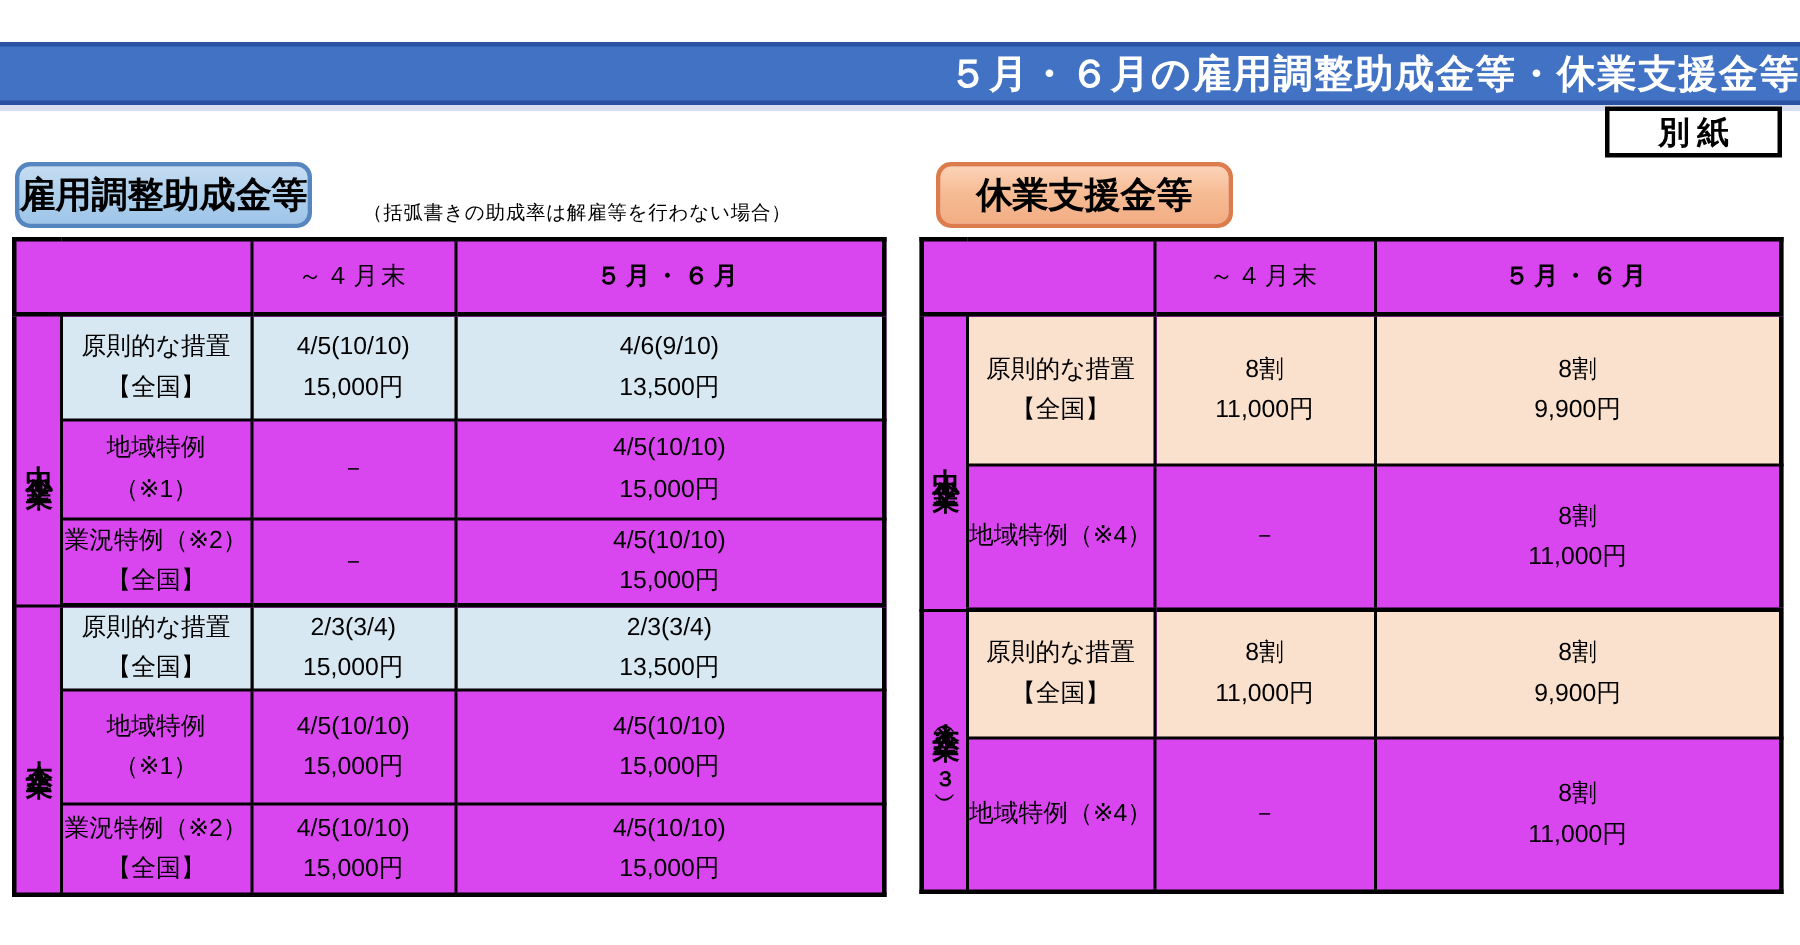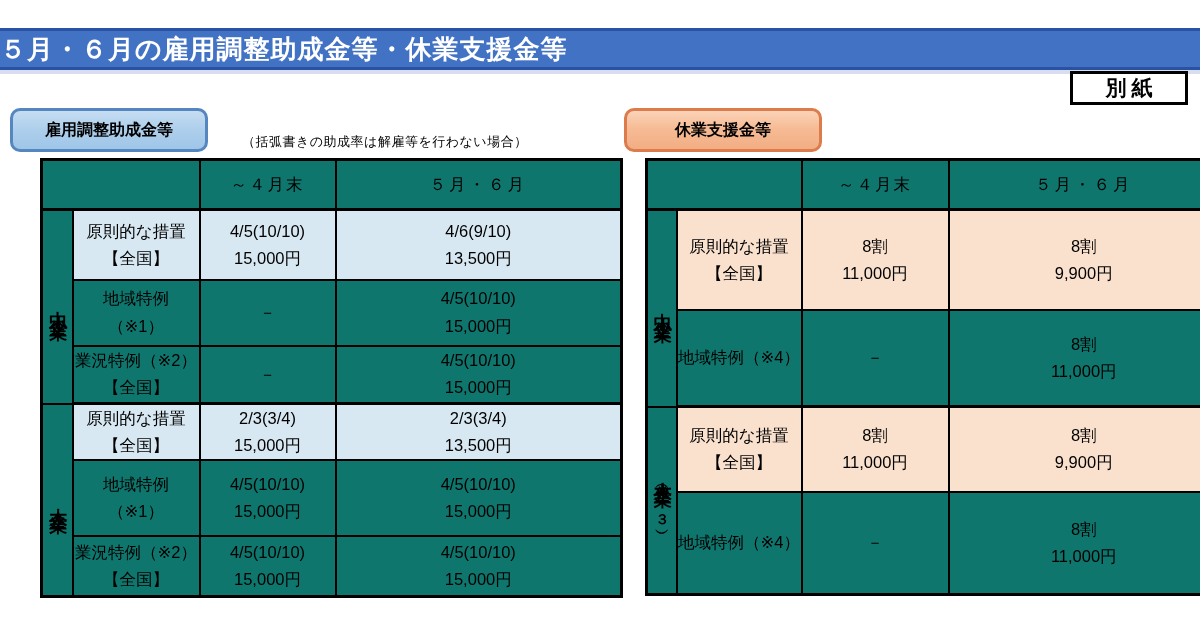--- a/index.html
+++ b/index.html
@@ -5,54 +5,54 @@
   html,body{margin:0;padding:0}
   body{
     width:1200px;height:630px;position:relative;overflow:hidden;
     background:#ffffff;color:#000;
     font-family:"Liberation Sans","DejaVu Sans",sans-serif;
   }
   
   .banner{
     position:absolute;left:0;top:28px;width:1200px;height:36px;
     background:#4272C4;border-top:3px solid #2A52A2;border-bottom:3px solid #2A52A2;
-    display:flex;align-items:center;justify-content:flex-start;box-sizing:content-box;
+    display:flex;align-items:center;justify-content:flex-end;box-sizing:content-box;
   }
   .banner-shadow{position:absolute;left:0;top:70px;width:1200px;height:4px;background:#D8DEF0}
   .banner-title{font-size:26px;font-weight:bold;color:#fff;letter-spacing:1px;white-space:nowrap}
   .besshi{
     position:absolute;left:1070px;top:31px;width:118px;height:34px;box-sizing:border-box;
     background:#fff;border:3px solid #000;display:flex;align-items:center;justify-content:center;
     font-size:21px;font-weight:bold;letter-spacing:5px;padding-left:5px;margin-top:40px;
   }
   
   .sec-label{
     position:absolute;top:108px;width:198px;height:44px;box-sizing:border-box;border-radius:10px;
     display:flex;align-items:center;justify-content:center;
-    font-size:16px;font-weight:bold;white-space:nowrap;
+    font-size:24px;font-weight:bold;white-space:nowrap;
   }
   .sec-label.blue{left:10px;background:linear-gradient(180deg,#C6DDF2 0%,#AFD0EC 45%,#9FC5E8 100%);border:3px solid #5586BF}
   .sec-label.peach{left:624px;background:linear-gradient(180deg,#FBD3B8 0%,#F6BC95 45%,#F2AD84 100%);border:3px solid #DC7B4C}
   .note{position:absolute;left:242px;top:133px;font-size:13px;letter-spacing:.5px;white-space:nowrap}
   
   table.tbl{
     position:absolute;top:158px;border-collapse:collapse;table-layout:fixed;
-    background:#0f766e;border:3px solid #000;margin-left:32px;
+    background:#d946ef;border:3px solid #000;
   }
   .left-tbl{left:8px;width:580px}
   .right-tbl{left:613px;width:573px}
   .tbl td{
     border:2px solid #000;text-align:center;vertical-align:middle;
     padding:0;font-size:16.5px;line-height:1.65;overflow:hidden;
   }
   td.bb-thick{border-bottom-width:3px}
   .hl-b{background:#D8E8F2}
   .hl-p{background:#FAE1CE}
   .hdr-april{font-size:18px;letter-spacing:2px}
-  .hdr-mayjune{font-size:21px;font-weight:normal;letter-spacing:3px}
+  .hdr-mayjune{font-size:21px;font-weight:bold;letter-spacing:3px}
   .lines span{display:block}
   .vtext{
     display:inline-block;writing-mode:vertical-rl;text-orientation:mixed;
     font-weight:bold;font-size:18px;letter-spacing:4px;line-height:1.1;
   }
   .vnote{font-size:14px;font-weight:bold}
 </style>
 </head>
 <body>
 

